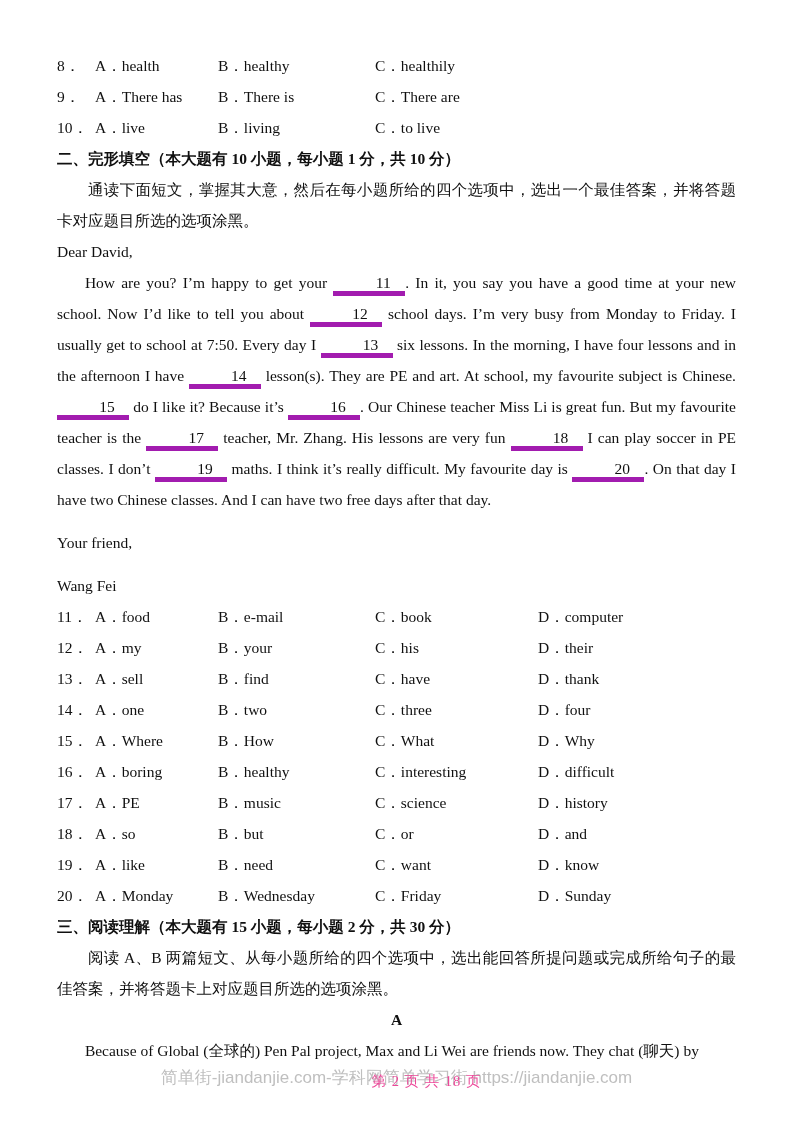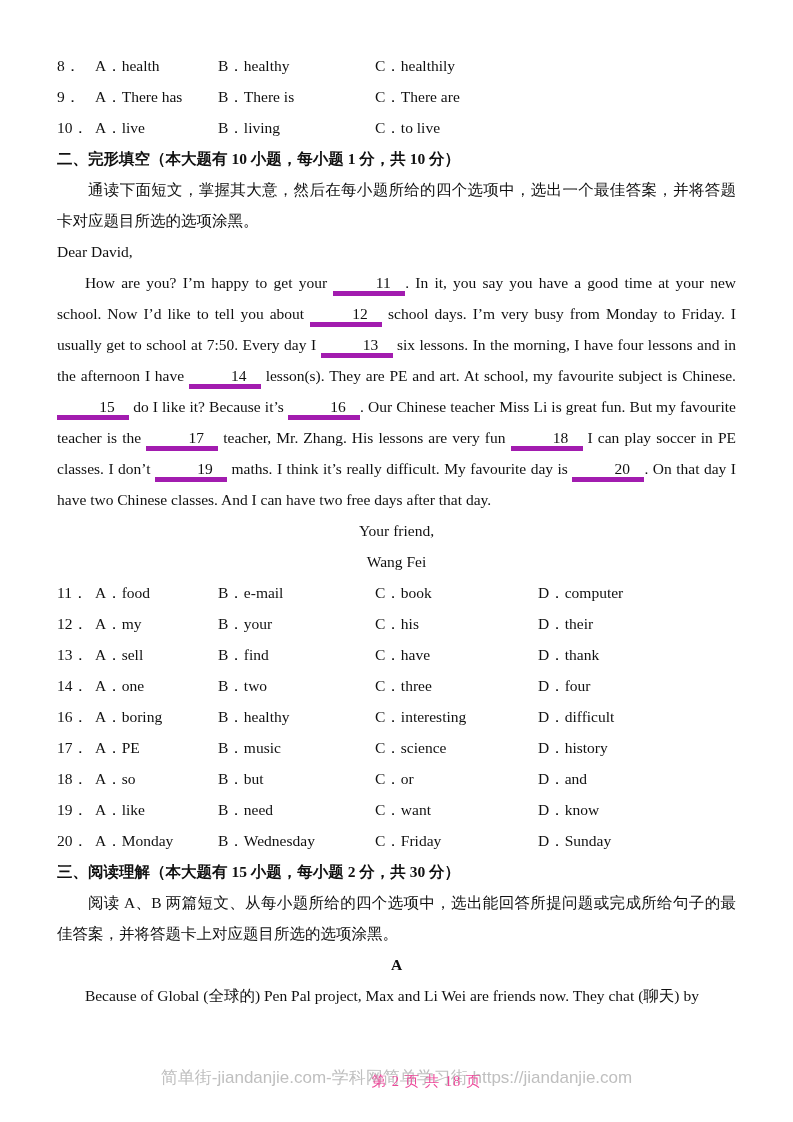--- a/index.html
+++ b/index.html
@@ -24,21 +24,21 @@
   .instr { text-indent: 2em; text-align: justify; }
   .salutation { text-align: left; }
   .letter { text-indent: 1.8em; text-align: justify; }
   .blank {
     display: inline-block;
     min-width: 72px;
     border-bottom: 5px solid #a21caf;
     text-align: center;
     line-height: 17px;
   }
-  .closing { text-align: center; }
+  .closing { text-align: left; margin-top: 12px; }
   .passage-label { text-align: center; font-weight: 700; }
   .passage { text-indent: 1.8em; text-align: justify; }
   .footer { position: absolute; left: 0; top: 1058px; width: 100%; height: 46px; }
   .watermark {
     position: absolute; left: 0; top: 8px; width: 100%;
     text-align: center;
     font-family: "Liberation Sans", "DejaVu Sans", sans-serif;
     font-size: 17px; color: #bfbfbf; z-index: 1;
     line-height: 24px;
   }
@@ -109,20 +109,27 @@
         <span class="opt">D．thank</span>
       </div>
       <div class="qrow">
         <span class="qnum">14．</span>
         <span class="opt">A．one</span>
         <span class="opt">B．two</span>
         <span class="opt">C．three</span>
         <span class="opt">D．four</span>
       </div>
       <div class="qrow">
+        <span class="qnum">15．</span>
+        <span class="opt">A．Where</span>
+        <span class="opt">B．How</span>
+        <span class="opt">C．What</span>
+        <span class="opt">D．Why</span>
+      </div>
+      <div class="qrow">
         <span class="qnum">16．</span>
         <span class="opt">A．boring</span>
         <span class="opt">B．healthy</span>
         <span class="opt">C．interesting</span>
         <span class="opt">D．difficult</span>
       </div>
       <div class="qrow">
         <span class="qnum">17．</span>
         <span class="opt">A．PE</span>
         <span class="opt">B．music</span>

